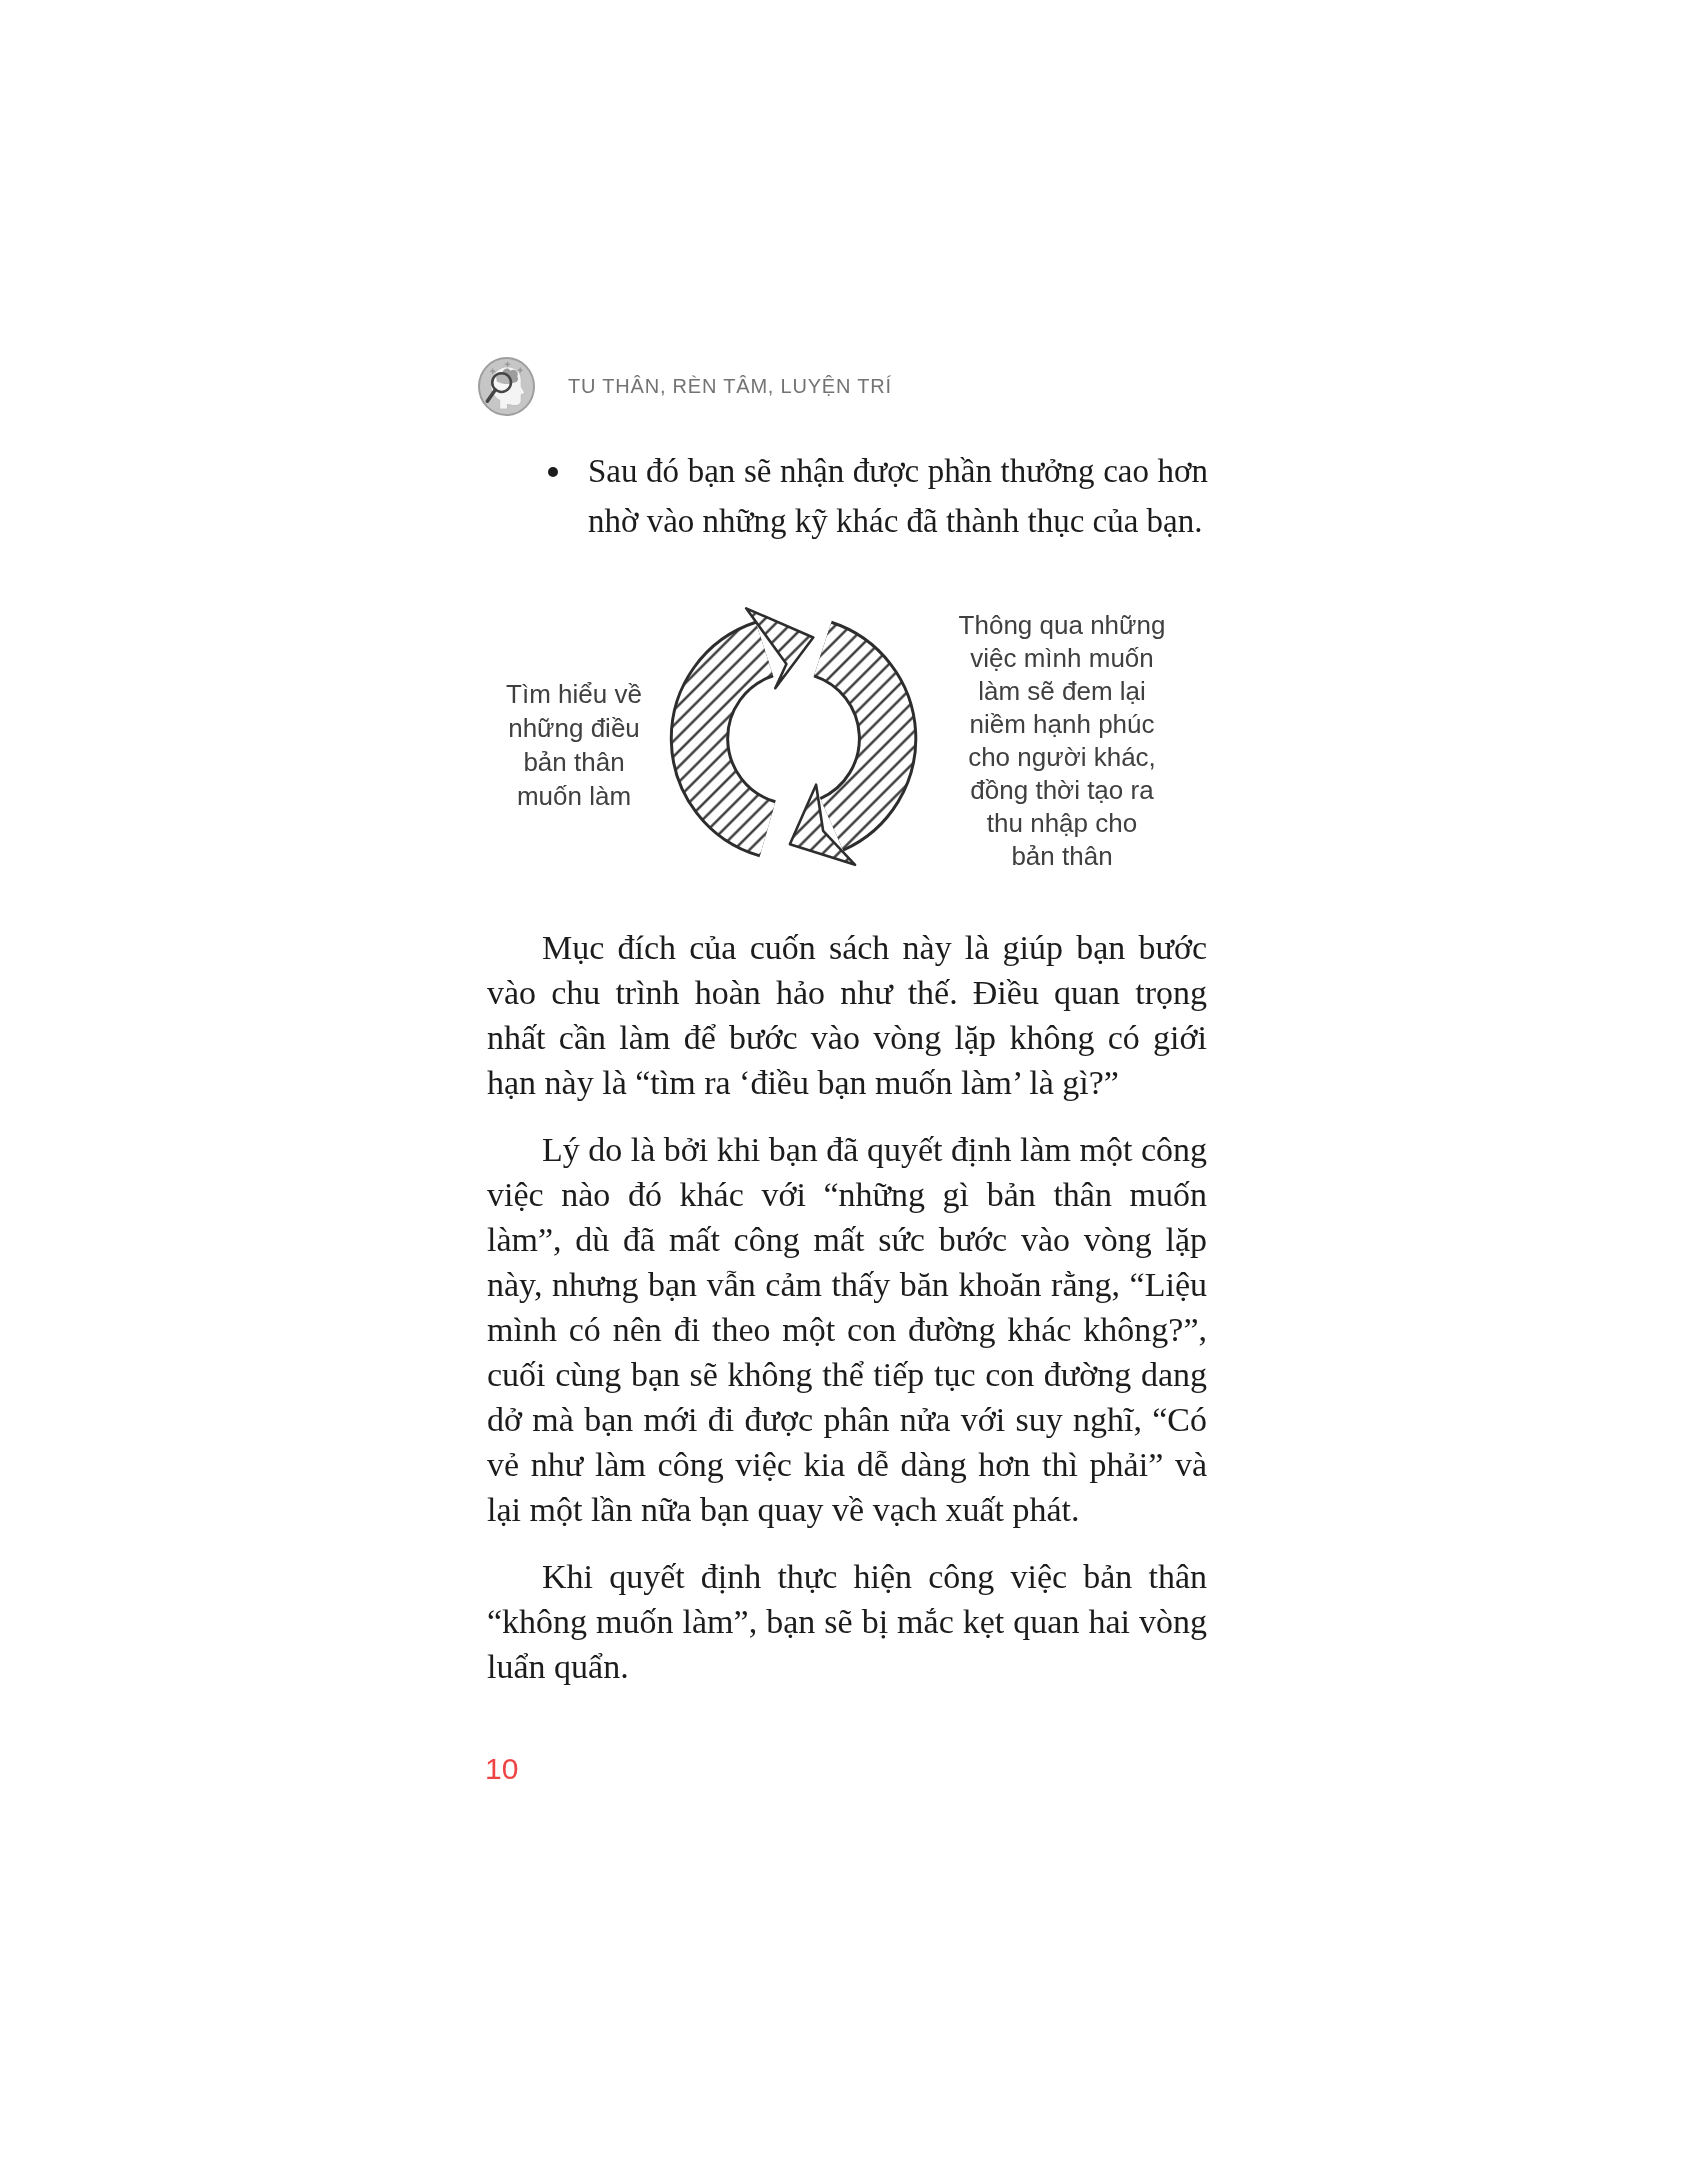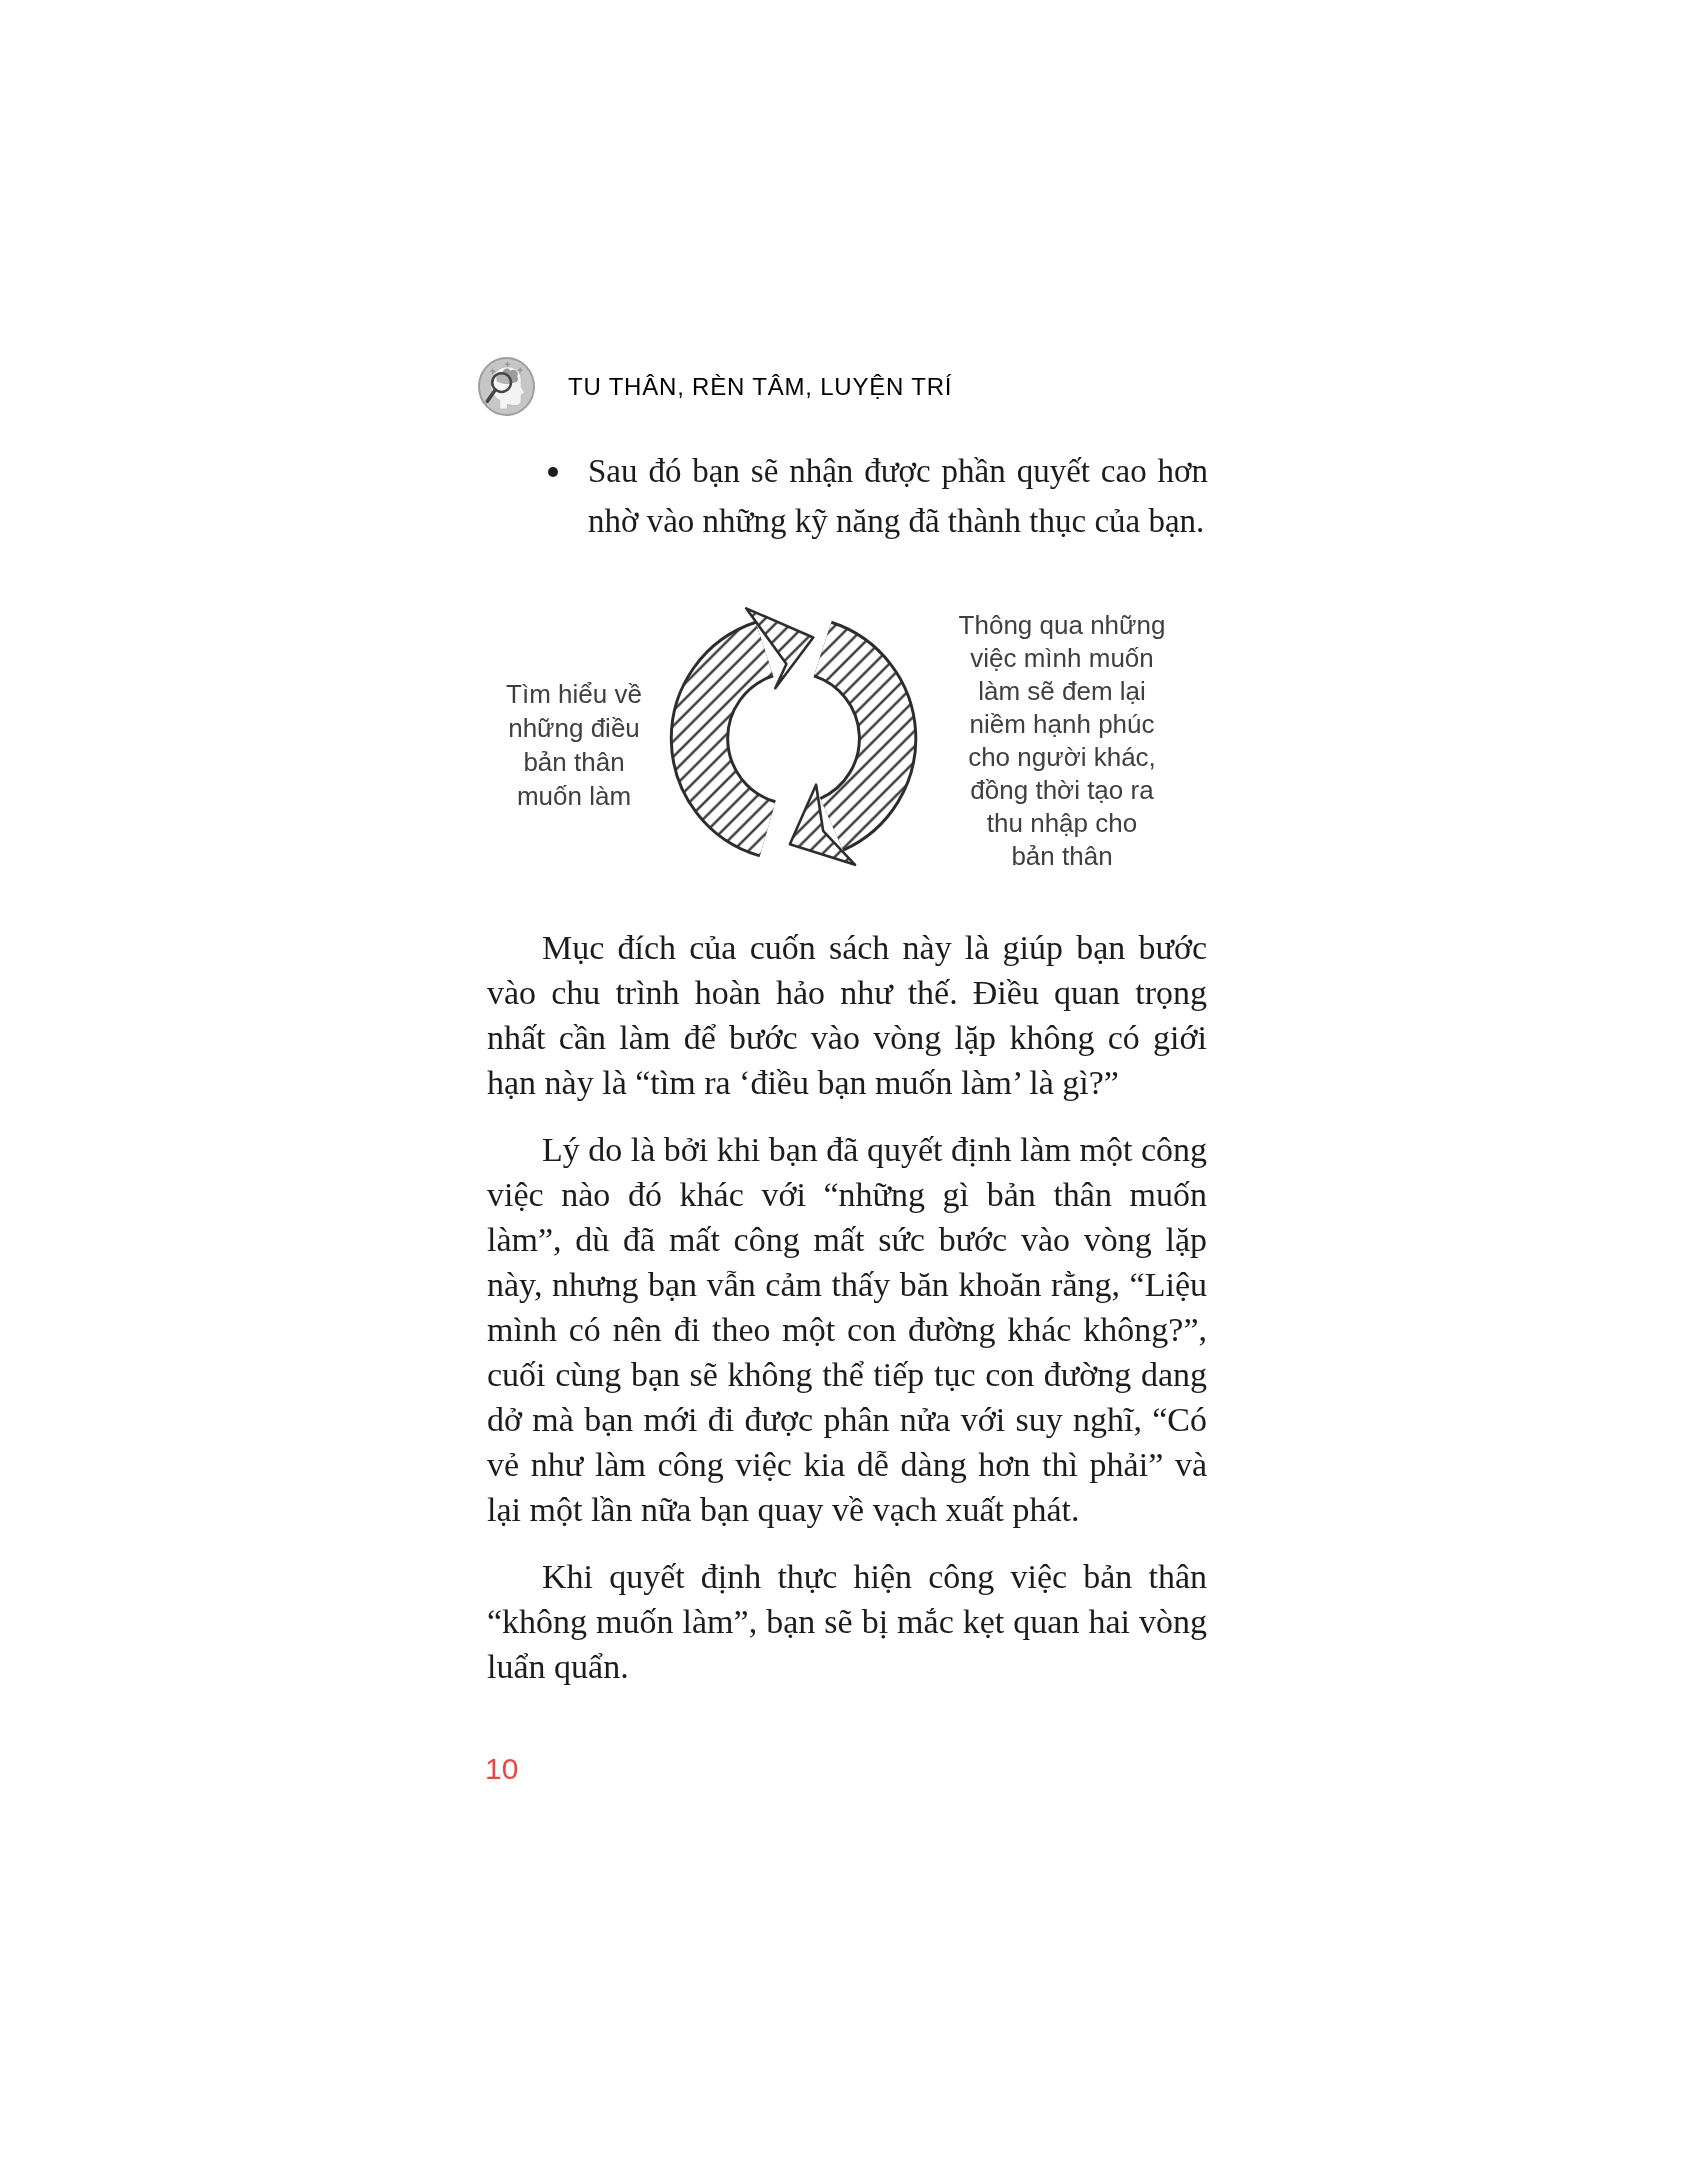--- a/index.html
+++ b/index.html
@@ -18,23 +18,23 @@
     position: absolute;
     left: 477px;
     top: 356px;
     display: flex;
     align-items: center;
     gap: 32px;
   }
   .logo { width: 59px; height: 61px; flex: 0 0 auto; }
   .header-title {
     font-family: "Liberation Sans", sans-serif;
-    font-size: 24px;
+    font-size: 20px;
     letter-spacing: 0.8px;
-    color: #000000;
+    color: #737373;
     white-space: nowrap;
   }
 
   
   .bullet-item {
     position: absolute;
     left: 546px;
     top: 446px;
     width: 661px;
   }
@@ -120,21 +120,21 @@
       <path d="M44,11 l1,2.4 2.4,1 -2.4,1 -1,2.4 -1,-2.4 -2.4,-1 2.4,-1 Z" fill="#9a9a9a"></path>
 
       <circle cx="25" cy="27" r="9.5" fill="rgba(255,255,255,0.25)" stroke="#454545" stroke-width="2.6"></circle>
       <line x1="18.5" y1="34.5" x2="10.5" y2="46" stroke="#454545" stroke-width="3.6" stroke-linecap="round"></line>
     </svg>
     <span class="header-title">TU THÂN, RÈN TÂM, LUYỆN TRÍ</span>
   </div>
 
   <div class="bullet-item">
     <span class="bullet-marker"></span>
-    <div class="bullet-text">Sau đó bạn sẽ nhận được phần quyết cao hơn nhờ vào những kỹ năng đã thành thục của bạn.</div>
+    <div class="bullet-text">Sau đó bạn sẽ nhận được phần thưởng cao hơn nhờ vào những kỹ khác đã thành thục của bạn.</div>
   </div>
 
   <div class="diagram-label label-left">Tìm hiểu về
 những điều
 bản thân
 muốn làm</div>
 
   <svg class="cycle-svg" viewBox="0 0 280 292">
     <defs>
       <pattern id="hatch" patternUnits="userSpaceOnUse" width="11" height="11" patternTransform="rotate(45)">

